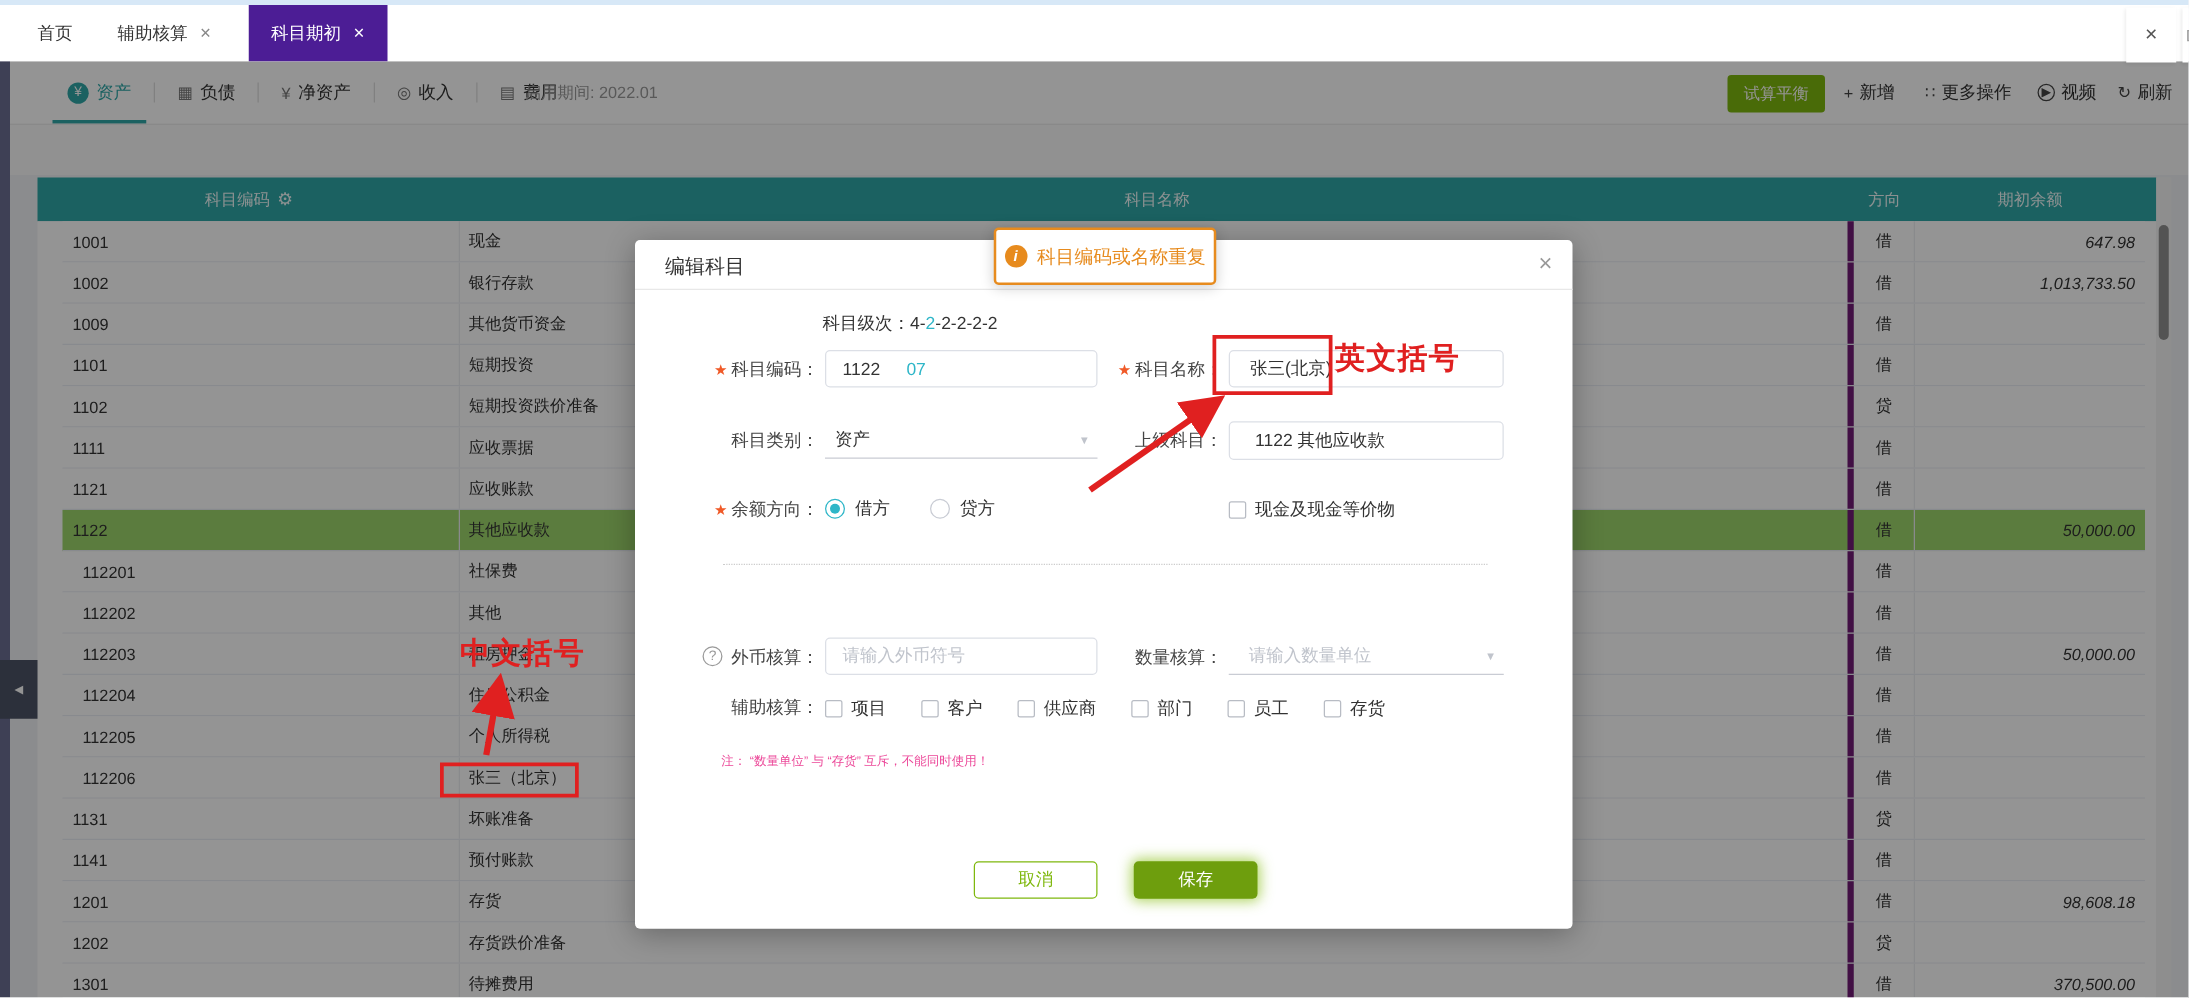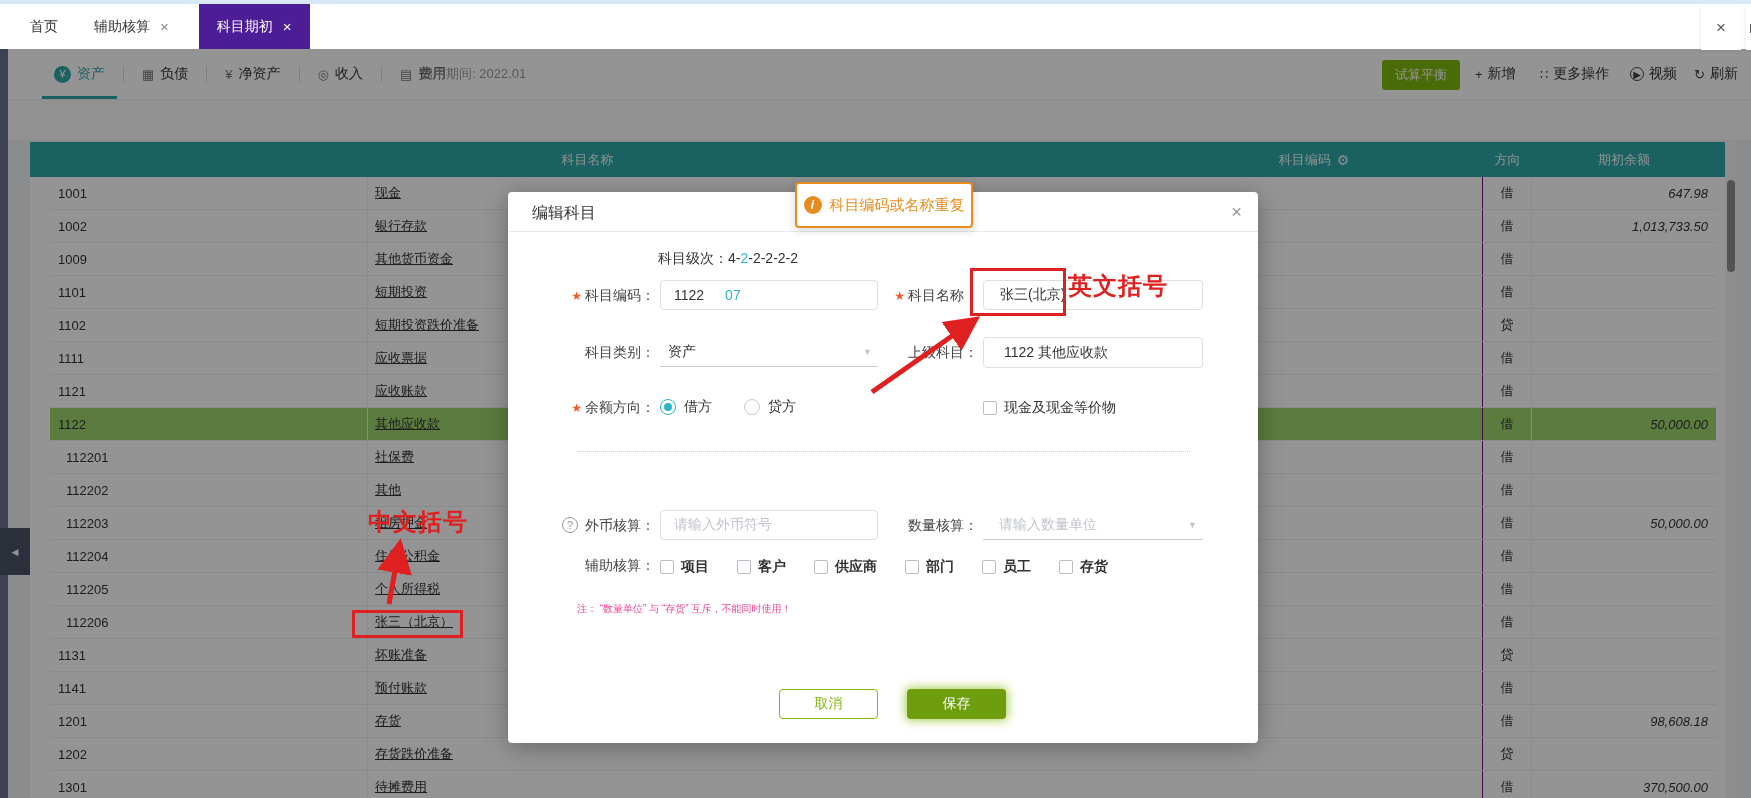--- a/index.html
+++ b/index.html
@@ -53,21 +53,21 @@
   .thead { position:absolute; left:30px; top:142px; width:1695px; height:35px; background:#2fa8a8; display:flex; align-items:center; color:rgba(255,255,255,.93); font-size:13px; }
   .th { text-align:center; }
   .th-code { width:338px; display:flex; align-items:center; justify-content:center; }
   .th-code .gear { margin-left:6px; font-size:14px; cursor:pointer; }
   .th-name { width:1115px; } .th-dir { width:49px; } .th-bal { width:184px; }
   .tbody { position:absolute; left:30px; top:177px; width:1695px; height:621px; background:#fff; padding:0 9px 0 20px; }
   .row { display:flex; height:33px; align-items:center; border-bottom:1px solid #ebeef5; font-size:13px; color:#333; background:#fff; cursor:pointer; }
   .row.selected { background:#9ed66c; }
   .c-code { width:318px; padding-left:8px; border-right:1px solid #eceef1; height:100%; display:flex; align-items:center; }
   .c-code.lvl2 { padding-left:16px; }
-  .c-name { width:1115px; padding-left:7px; border-right:1px solid #701a75; height:100%; display:flex; align-items:center;text-decoration:underline; }
+  .c-name { width:1115px; padding-left:7px; border-right:5px solid #701a75; height:100%; display:flex; align-items:center; }
   .c-dir { width:49px; text-align:center; border-right:1px solid #eceef1; height:100%; display:flex; align-items:center; justify-content:center; }
   .c-bal { width:180px; text-align:center; padding-right:4px; height:100%; display:flex; align-items:center; justify-content:flex-end;font-style:italic; }
   .scroll-track { position:absolute; left:1725px; top:142px; width:12px; height:656px; background:#f5f5f5; }
   .scroll-thumb { position:absolute; left:1727px; top:180px; width:8px; height:92px; border-radius:4px; background:#8f8f8f; cursor:pointer; }
 
   
   .overlay { position:absolute; left:0; top:49px; width:1751px; height:749px; background:rgba(0,0,0,.42); z-index:50; }
 
   
   .modal { position:absolute; left:508px; top:192px; width:750px; height:551px; background:#fff; border-radius:4px; box-shadow:0 4px 24px rgba(0,0,0,.3); z-index:100; }
@@ -93,21 +93,21 @@
   .radio.checked .rc { border-color:#2eb6c8; }
   .radio.checked .rc::after { content:""; position:absolute; left:3px; top:3px; width:8px; height:8px; border-radius:50%; background:#2eb6c8; }
   .chk { display:flex; align-items:center; font-size:14px; color:#333; cursor:pointer; }
   .chk .cb { width:14px; height:14px; border:1px solid #b8bcc4; border-radius:2px; background:#fff; margin-right:7px; }
   .cash-chk { position:absolute; left:475px; top:207px; }
   .dotted { position:absolute; left:70px; top:259px; width:612px; border-top:1px dotted #ccc; }
   .q-ic { position:absolute; left:54px; top:325px; width:16px; height:16px; border:1px solid #999; border-radius:50%; color:#999; font-size:11px; text-align:center; line-height:15px; }
   .inp-fc { left:152px; top:318px; width:218px; height:30px; padding-left:13px; }
   .sel-qty { left:475px; top:318px; width:220px; height:30px; padding-left:16px; }
   .ph { color:#c0c4cc; }
-  .aux-row { position:absolute; left:152px; top:362px; height:26px; display:flex; align-items:center;font-weight:bold; }
+  .aux-row { position:absolute; left:152px; top:362px; height:26px; display:flex; align-items:center; }
   .aux-row .chk { margin-right:0; }
   .note { position:absolute; left:69px; top:410px; font-size:10px; color:#ec4899; }
   .btn { position:absolute; top:497px; width:99px; height:30px; border-radius:4px; font-size:14px; cursor:pointer; display:flex; align-items:center; justify-content:center; }
   .btn-cancel { left:271px; background:#fff; border:1px solid #7fb80e; color:#7fb80e; }
   .btn-save { left:399px; background:#6e9e0d; border:none; color:#fff; box-shadow:0 0 10px 2px rgba(141,194,31,.7); }
 
   
   .toast { position:absolute; left:795px; top:182px; width:178px; height:46px; background:#fff; border:2px solid #e78b1e; border-radius:4px; z-index:120; display:flex; align-items:center; justify-content:center; box-shadow:0 2px 10px rgba(0,0,0,.18); }
   .toast .t-ic { width:18px; height:18px; border-radius:50%; background:#e78b1e; color:#fff; font-size:12px; font-weight:bold; text-align:center; line-height:18px; margin-right:8px; font-style:italic; }
   .toast .t-txt { font-size:15px; color:#e78b1e; }
@@ -203,25 +203,25 @@
 
   <div class="hintbar"></div>
   <div class="hint-ic">!</div>
   <div class="hint-text">提示: 按Ctrl + F键并输入科目编码或者科目名称可以查找科目。</div>
   <div class="toggle">
       <div class="knob"></div>
     </div>
   <div class="toggle-label">不显示禁用科目</div>
 
   <div class="thead">
-    <div class="th th-name">科目名称</div>
     <div class="th th-code">
       <span>科目编码</span>
       <span class="gear">⚙</span>
     </div>
+    <div class="th th-name">科目名称</div>
     <div class="th th-dir">方向</div>
     <div class="th th-bal">期初余额</div>
   </div>
   <div class="tbody" id="tbody">
       <div class="row">
     <div class="c-code">1001</div>
     <div class="c-name">现金</div>
     <div class="c-dir">借</div>
     <div class="c-bal">647.98</div>
   </div>

